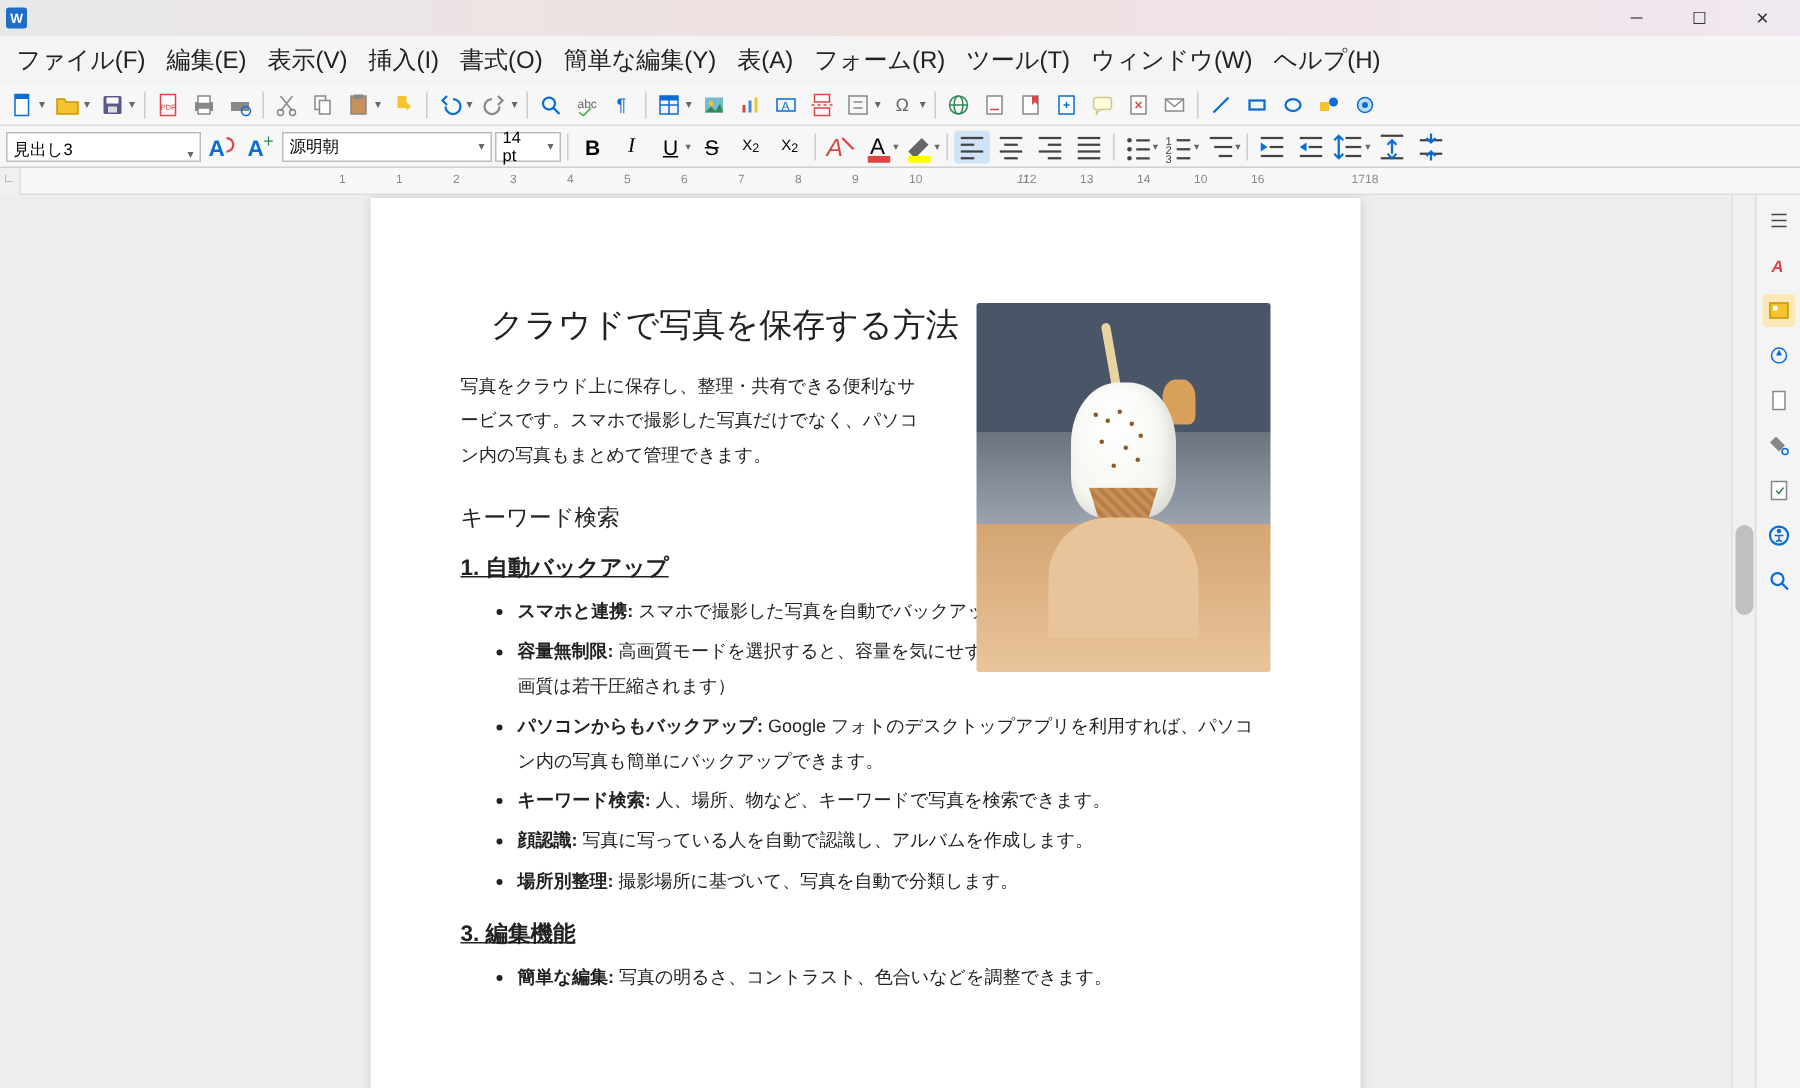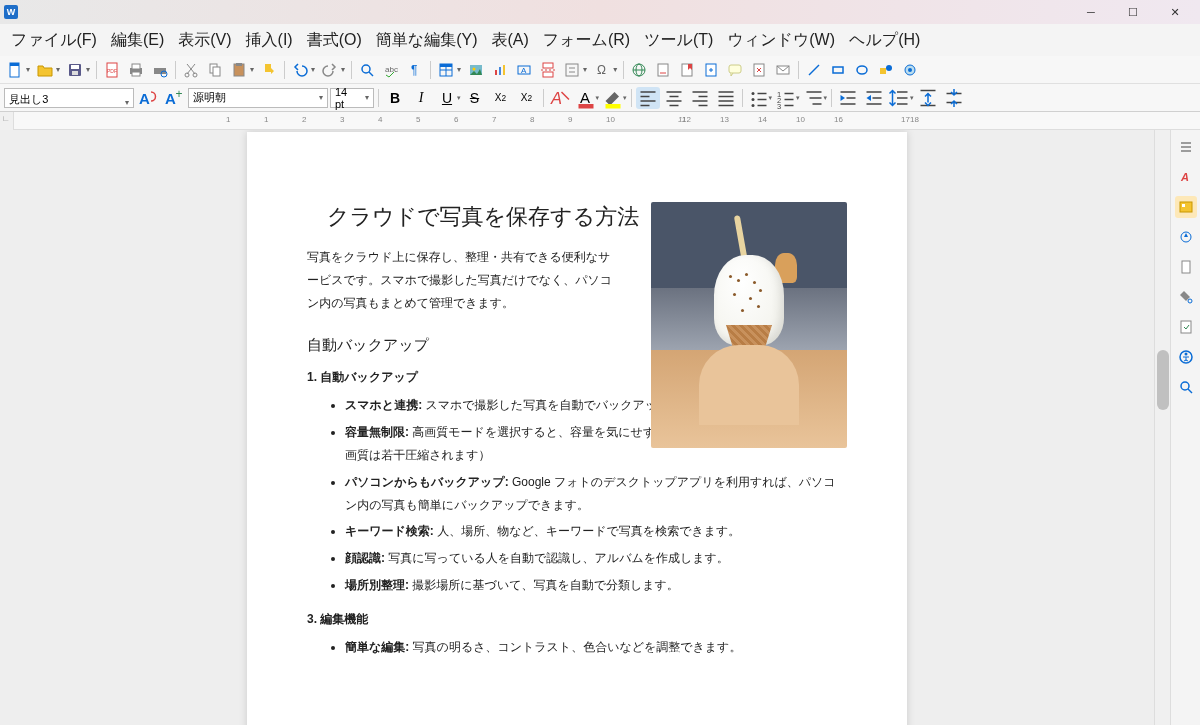--- a/index.html
+++ b/index.html
@@ -38,21 +38,21 @@
 .ruler { height: 18px; flex: 1; background: #f8f8f8; position: relative; font-size: 8px; color: #888; border-bottom: 1px solid #ddd; overflow: hidden; }
 .ruler .tick { position: absolute; top: 3px; font-size: 8px; }
 
 
 .doc-area { display: flex; height: calc(725px - 24px - 20px - 28px - 28px - 18px); background: #eee; }
 .doc-scroll { flex: 1; overflow: auto; display: flex; justify-content: center; padding-top: 0; }
 .page { width: 660px; min-height: 900px; background: #fff; box-shadow: 0 0 8px rgba(0,0,0,0.15); margin-top: 2px; padding: 70px 60px; position: relative; font-family: "Noto Serif JP", "Yu Mincho", serif; color: #222; }
 .page h1 { font-size: 22px; font-weight: normal; margin-bottom: 14px; margin-left: 20px; }
 .page .intro { font-size: 12px; line-height: 1.9; max-width: 310px; }
 .page h2 { font-size: 15px; font-weight: normal; margin-top: 22px; margin-bottom: 12px; }
-.page h3 { font-size: 12px; font-weight: bold; margin-top: 14px; margin-bottom: 8px; }
+.page h3 { font-size: 15px; font-weight: bold; margin-top: 14px; margin-bottom: 8px; text-decoration: underline; }
 .page ul { list-style: disc; padding-left: 38px; font-size: 12px; line-height: 1.9; }
 .page ul li { margin-bottom: 4px; }
 .page ul li .bi { font-weight: bold; }
 .photo { position: absolute; right: 60px; top: 70px; width: 196px; height: 246px; background: linear-gradient(to bottom, #4a5568 0%, #4a5568 35%, #6b7280 35%, #9ca3af 60%, #d4a574 60%, #e9c49a 100%); border-radius: 2px; display: flex; align-items: center; justify-content: center; overflow: hidden; }
 .cone { position: relative; width: 80px; height: 160px; }
 .cream { width: 70px; height: 90px; background: radial-gradient(ellipse at 40% 30%, #fff, #f0f0e8); border-radius: 45% 45% 30% 30%; position: absolute; top: 10px; left: 5px; box-shadow: inset -4px -4px 10px rgba(0,0,0,0.1); }
 .cream::before, .cream::after { content: ""; position: absolute; background: #8b5a2b; border-radius: 50%; }
 .cream::before { width: 3px; height: 3px; top: 20px; left: 15px; box-shadow: 8px 4px 0 #8b5a2b, 16px -2px 0 #8b5a2b, 24px 6px 0 #8b5a2b, 4px 18px 0 #8b5a2b, 20px 22px 0 #8b5a2b, 30px 14px 0 #8b5a2b, 12px 34px 0 #8b5a2b, 28px 30px 0 #8b5a2b; }
 .stick { width: 6px; height: 60px; background: #e8d4a0; position: absolute; top: -30px; left: 30px; transform: rotate(-10deg); border-radius: 3px; }
 .cookie { width: 22px; height: 30px; background: #d9a05b; position: absolute; top: 8px; right: -8px; border-radius: 40% 40% 20% 20%; }
@@ -513,21 +513,21 @@
         <div class="cone">
           <div class="stick"></div>
           <div class="cookie"></div>
           <div class="cream"></div>
           <div class="waffle"></div>
           <div class="hand"></div>
         </div>
       </div>
       <h1>クラウドで写真を保存する方法</h1>
       <p class="intro">写真をクラウド上に保存し、整理・共有できる便利なサービスです。スマホで撮影した写真だけでなく、パソコン内の写真もまとめて管理できます。</p>
-      <h2>自動バックアップ</h2>
+      <h2>キーワード検索</h2>
       <div id="sections">
           <h3>1. 自動バックアップ</h3>
           <ul>
             <li><span class="bi">スマホと連携:</span> スマホで撮影した写真を自動でバックアップ。</li>
             <li><span class="bi">容量無制限:</span> 高画質モードを選択すると、容量を気にせず写真を保存できます。（ただし、画質は若干圧縮されます）</li>
             <li><span class="bi">パソコンからもバックアップ:</span> Google フォトのデスクトップアプリを利用すれば、パソコン内の写真も簡単にバックアップできます。</li>
           </ul>
           <ul>
             <li><span class="bi">キーワード検索:</span> 人、場所、物など、キーワードで写真を検索できます。</li>
             <li><span class="bi">顔認識:</span> 写真に写っている人を自動で認識し、アルバムを作成します。</li>

